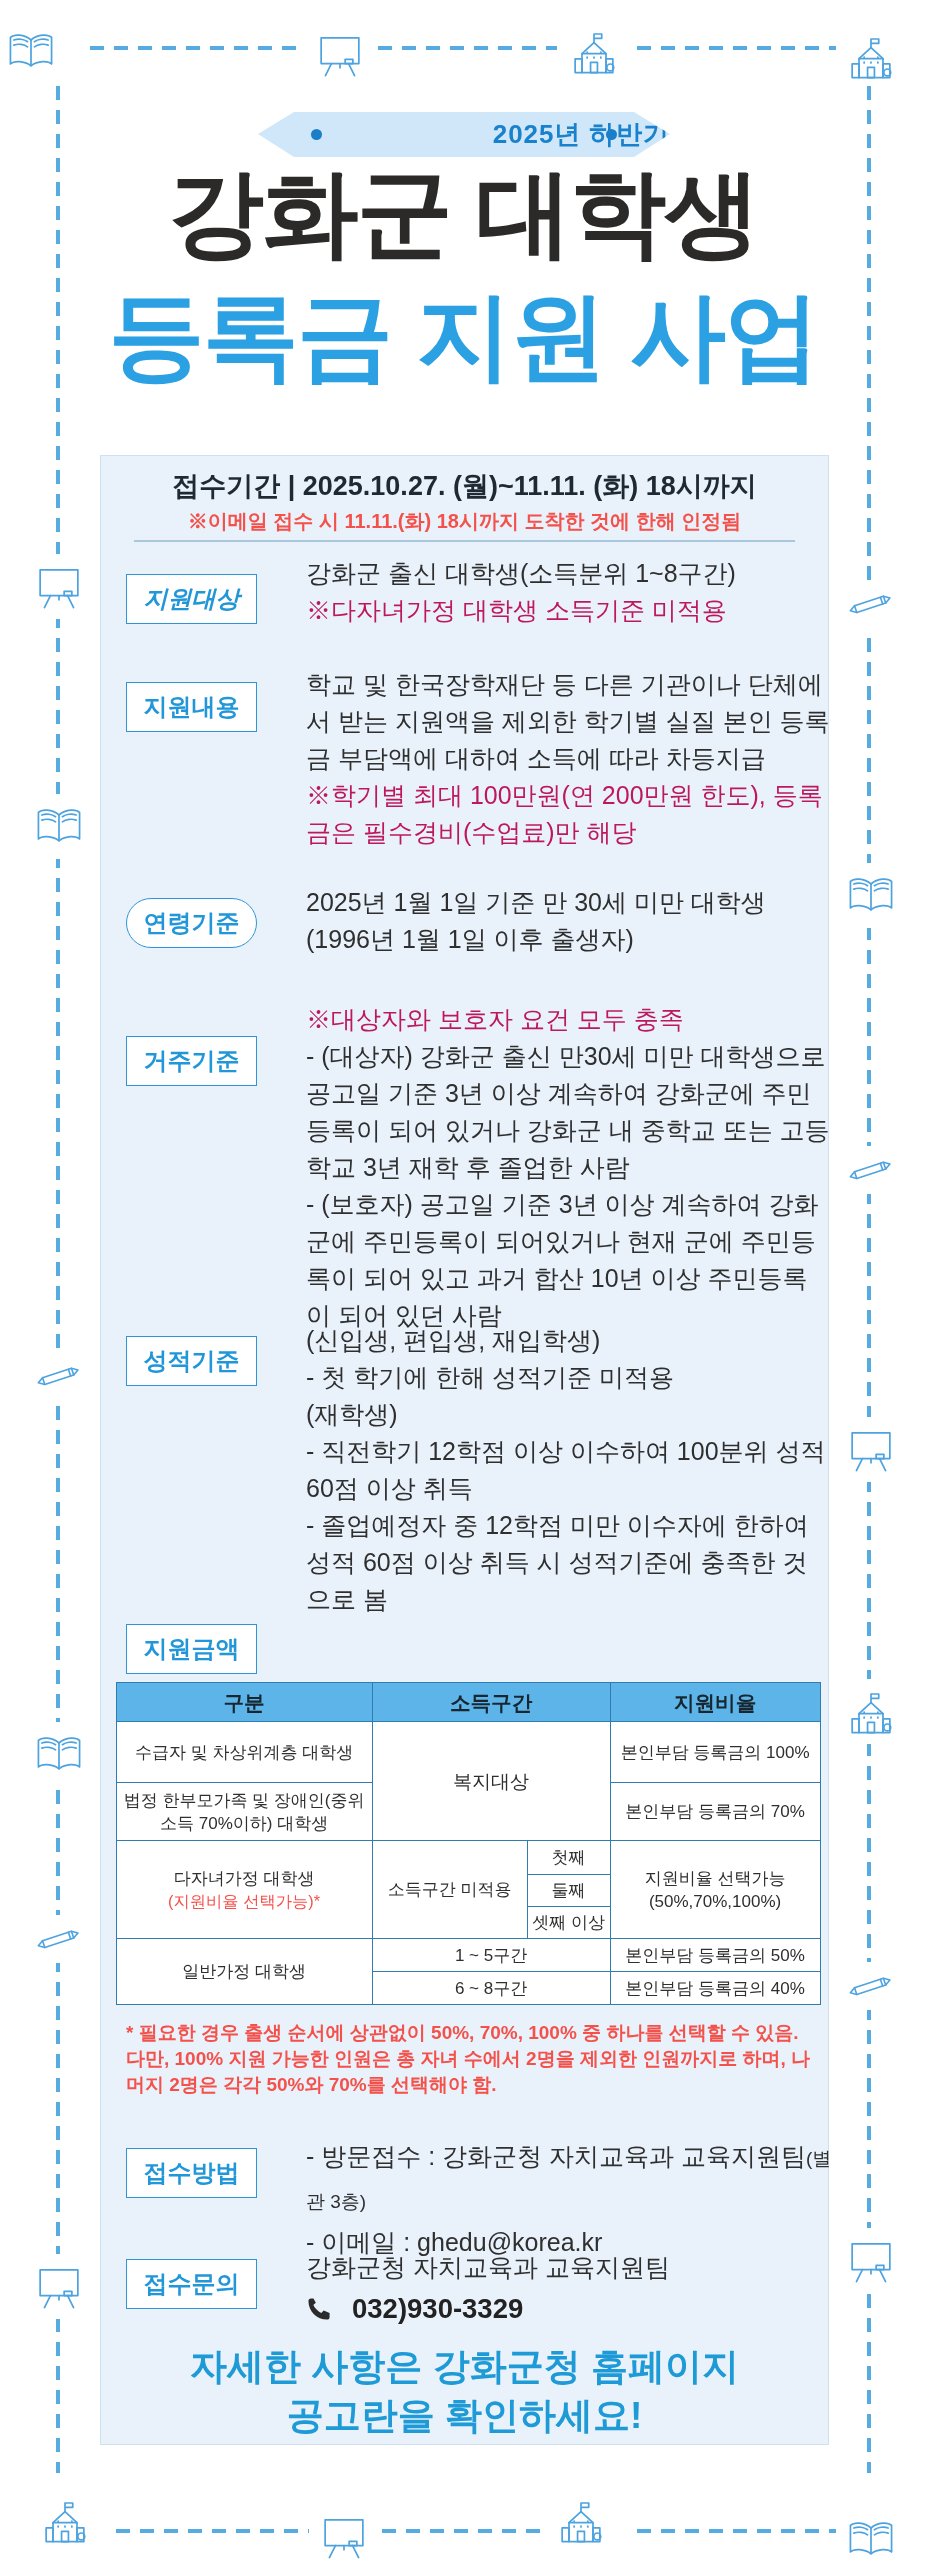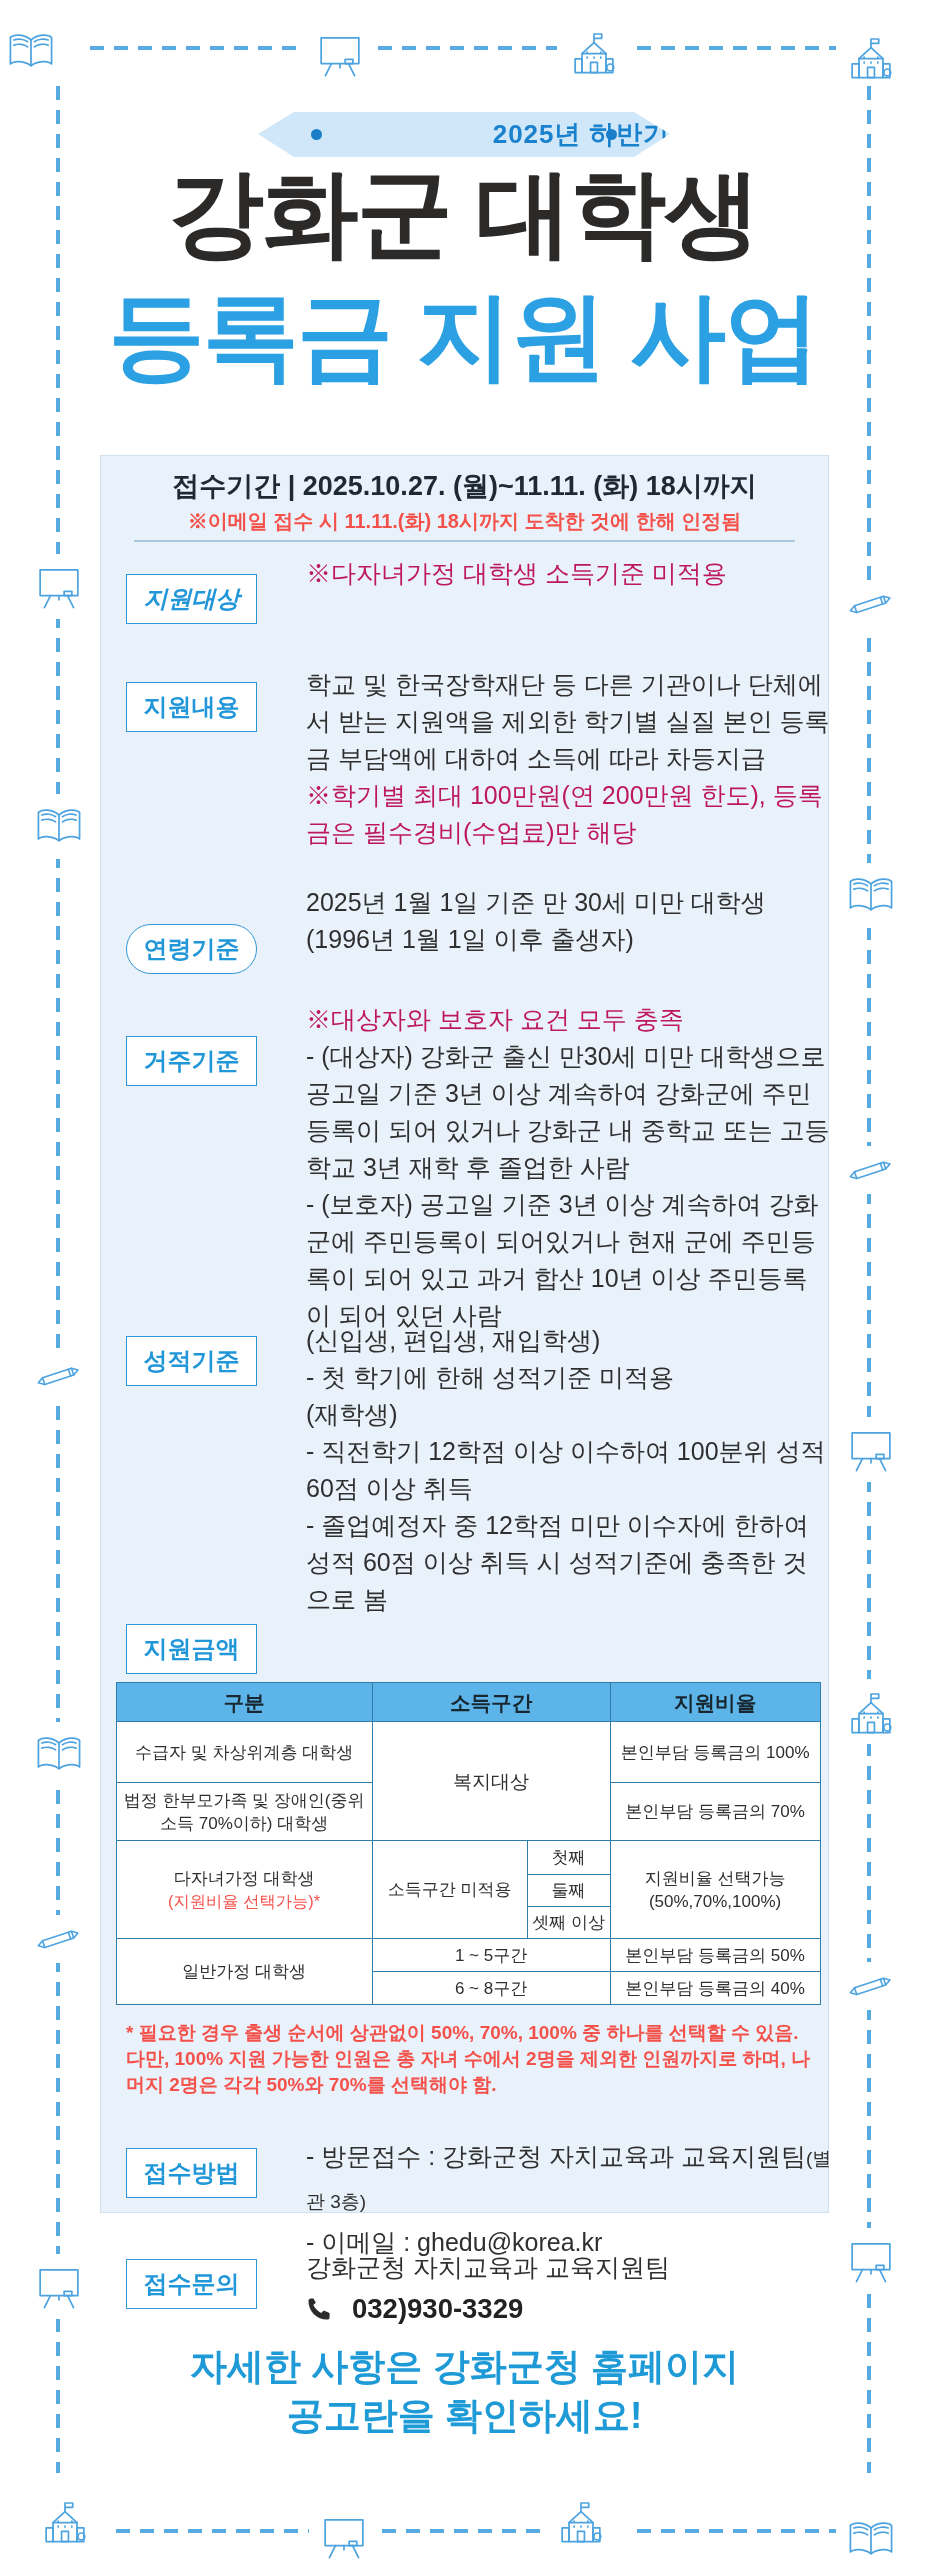--- a/index.html
+++ b/index.html
@@ -16,21 +16,21 @@
          display:flex;align-items:center;justify-content:flex-end;
          color:#1a82cc;font-size:26px;font-weight:700;letter-spacing:0.9px;}
   .badge .dot{position:absolute;top:17px;width:11px;height:11px;border-radius:50%;background:#1a7fc8;}
   .badge .dot.l{left:53px;} .badge .dot.r{right:53px;}
   
   .title{position:absolute;left:0;width:927px;text-align:center;margin:0;
          font-weight:900;font-size:96px;line-height:1.1;letter-spacing:-1.7px;}
   .t1{top:160px;color:#2b2a29;}
   .t2{top:283px;color:#2ba1e3;}
   
-  .card{position:absolute;left:100px;top:455px;width:729px;height:1758px;
+  .card{position:absolute;left:100px;top:455px;width:729px;height:1990px;
         background:#e9f2fb;border:0.9px solid #cfe0ef;box-sizing:border-box;}
   .card *{box-sizing:border-box;}
   .period{position:absolute;top:12px;left:0;width:100%;text-align:center;
           font-size:27px;font-weight:700;color:#1f2933;}
   .period-note{position:absolute;top:52px;left:0;width:100%;text-align:center;font-size:20px;font-weight:700;}
   .red{color:#f4514b;}
   .divider{position:absolute;top:84px;left:33px;width:661px;height:1.7px;background:#a9c7dd;}
   
   .lbl{position:absolute;left:25px;width:131px;height:50px;background:#ffffff;border:1.7px solid #2e96d6;
        color:#2196d8;font-size:24px;font-weight:700;display:flex;align-items:center;justify-content:center;}
@@ -162,30 +162,31 @@
   <h1 class="title t2">등록금 지원 사업</h1>
 
   <div class="card">
 
     <div class="period">접수기간 | 2025.10.27. (월)~11.11. (화) 18시까지</div>
     <div class="period-note red">※이메일 접수 시 11.11.(화) 18시까지 도착한 것에 한해 인정됨</div>
     <div class="divider"></div>
 
     <div class="lbl" style="top:118px;font-style:italic;">지원대상</div>
     <div class="sec" style="top:99px;">
+      <div class="b">강화군 출신 대학생(소득분위 1~8구간)</div>
       <div class="note-red">※다자녀가정 대학생 소득기준 미적용</div>
     </div>
 
     <div class="lbl" style="top:226px;">지원내용</div>
     <div class="sec" style="top:210px;">
       <div class="b">학교 및 한국장학재단 등 다른 기관이나 단체에서 받는 지원액을 제외한 학기별 실질 본인 등록금 부담액에 대하여 소득에 따라 차등지급</div>
       <div class="note-red">※학기별 최대 100만원(연 200만원 한도), 등록금은 필수경비(수업료)만 해당</div>
     </div>
 
-    <div class="lbl" style="top:468px;border-radius:25px;">연령기준</div>
+    <div class="lbl" style="top:442px;border-radius:25px;">연령기준</div>
     <div class="sec" style="top:428px;">
       <div class="b">2025년 1월 1일 기준 만 30세 미만 대학생</div>
       <div class="b">(1996년 1월 1일 이후 출생자)</div>
     </div>
 
     <div class="lbl" style="top:580px;">거주기준</div>
     <div class="sec" style="top:545px;">
       <div class="note-red">※대상자와 보호자 요건 모두 충족</div>
       <div class="b">- (대상자) 강화군 출신 만30세 미만 대학생으로 공고일 기준 3년 이상 계속하여 강화군에 주민등록이 되어 있거나 강화군 내 중학교 또는 고등학교 3년 재학 후 졸업한 사람</div>
       <div class="b">- (보호자) 공고일 기준 3년 이상 계속하여 강화군에 주민등록이 되어있거나 현재 군에 주민등록이 되어 있고 과거 합산 10년 이상 주민등록이 되어 있던 사람</div>

